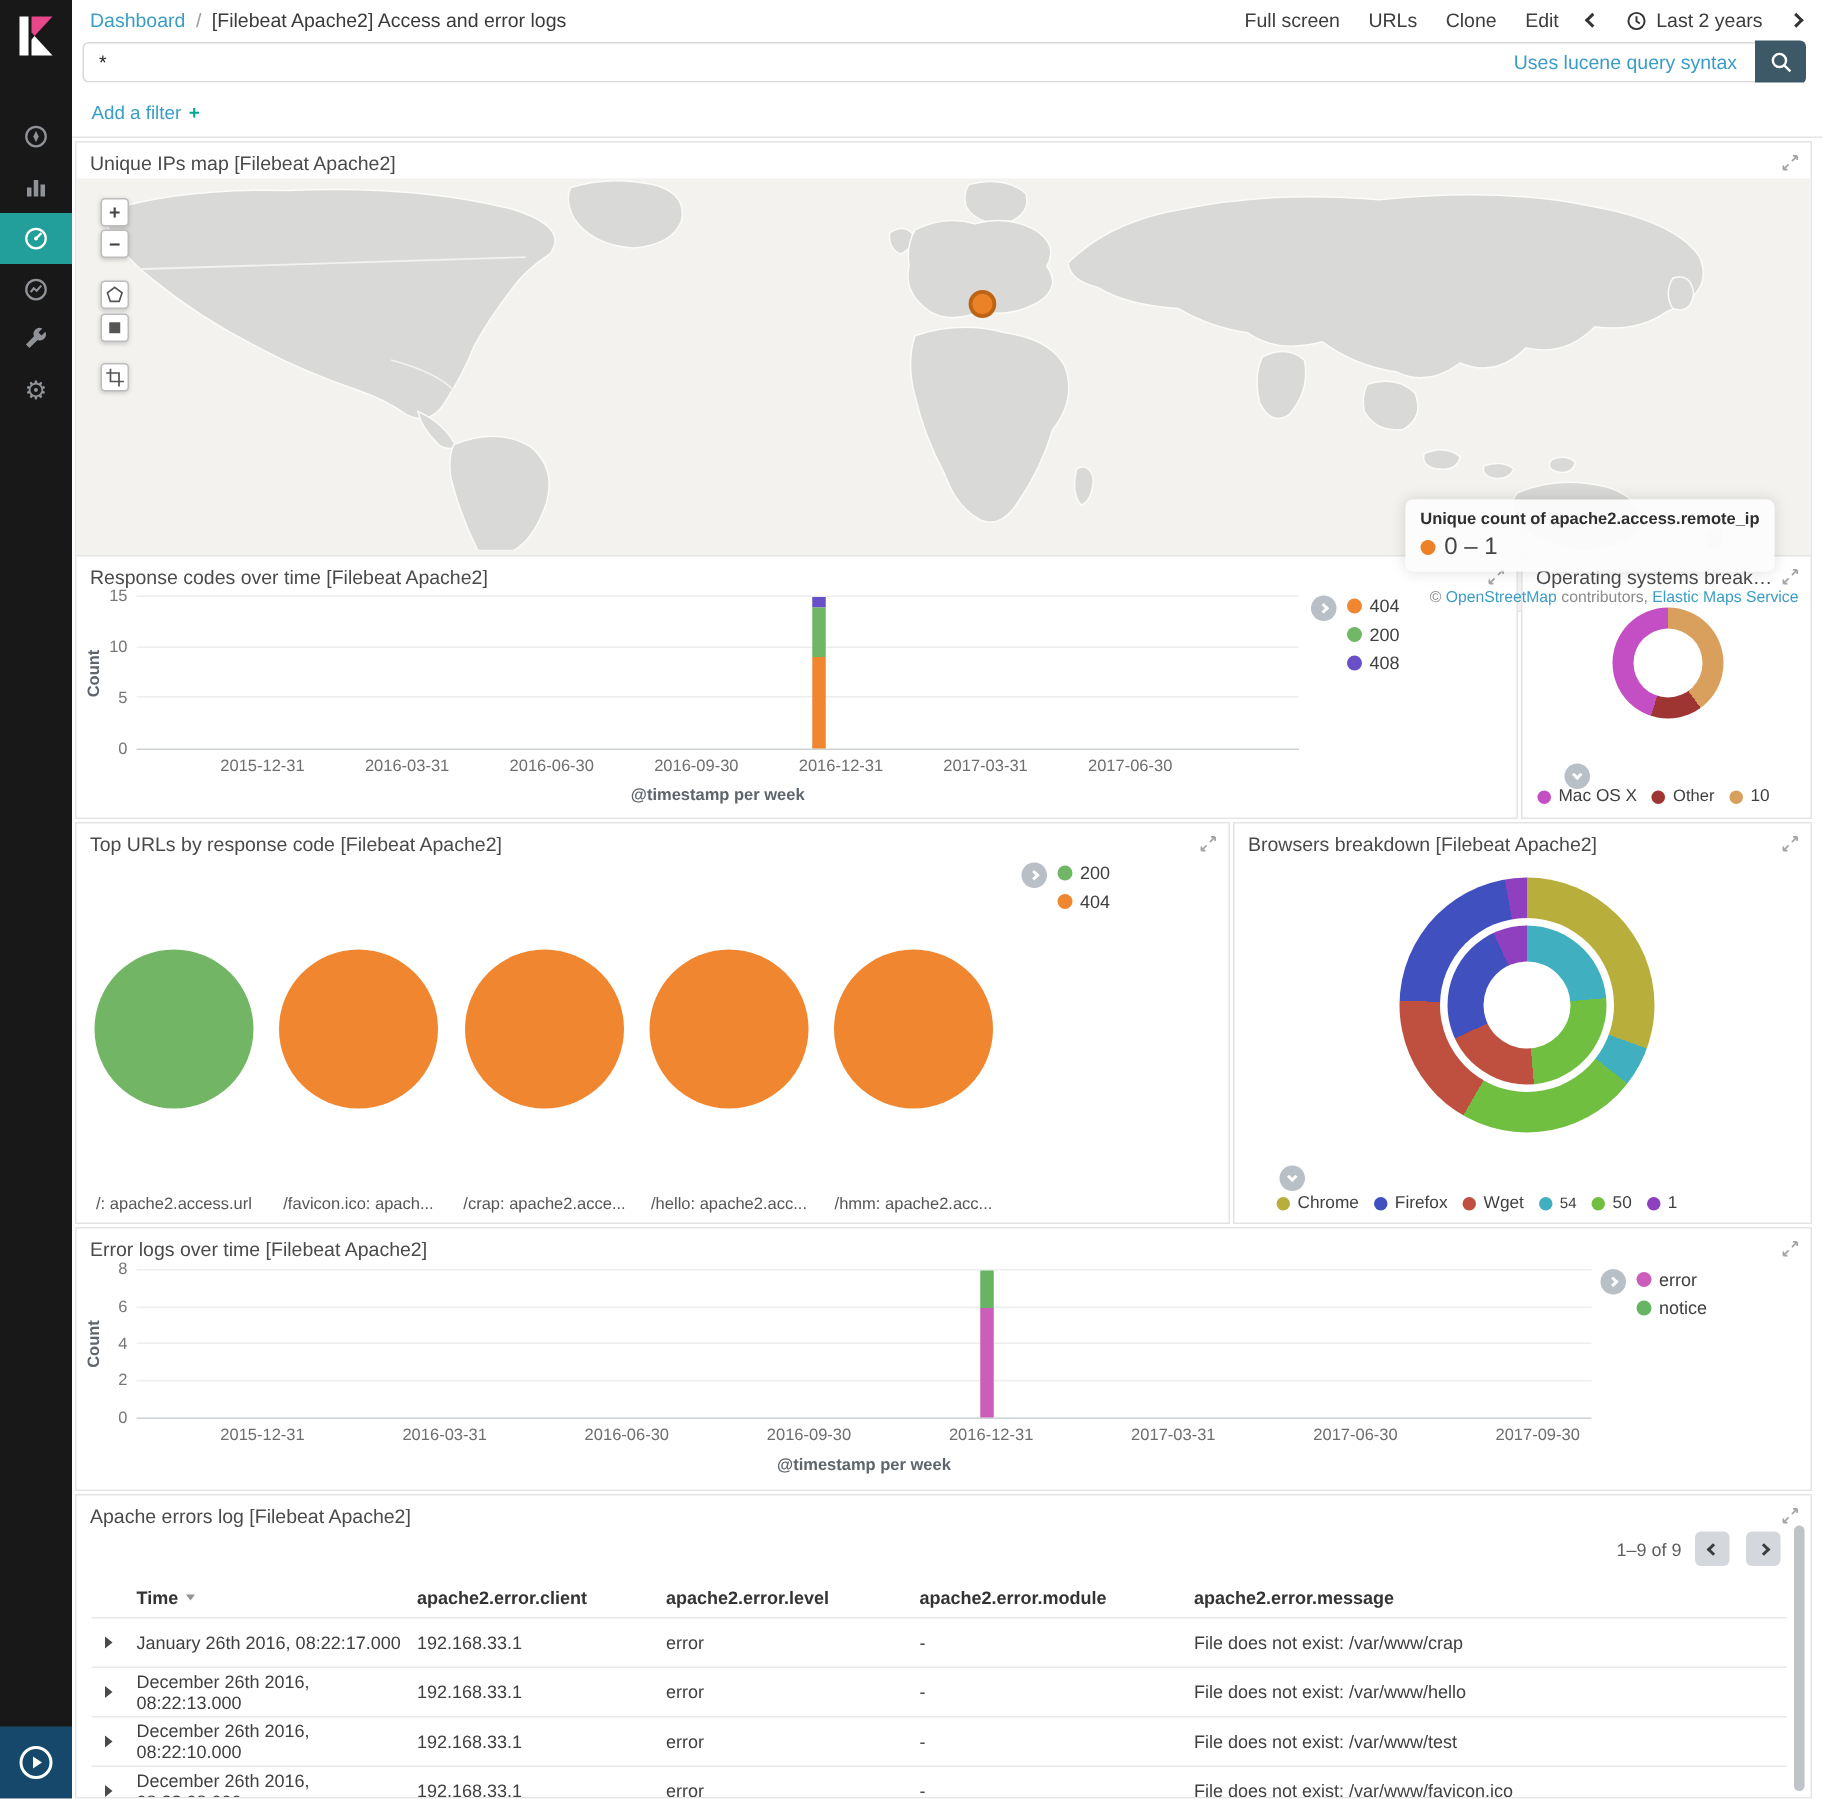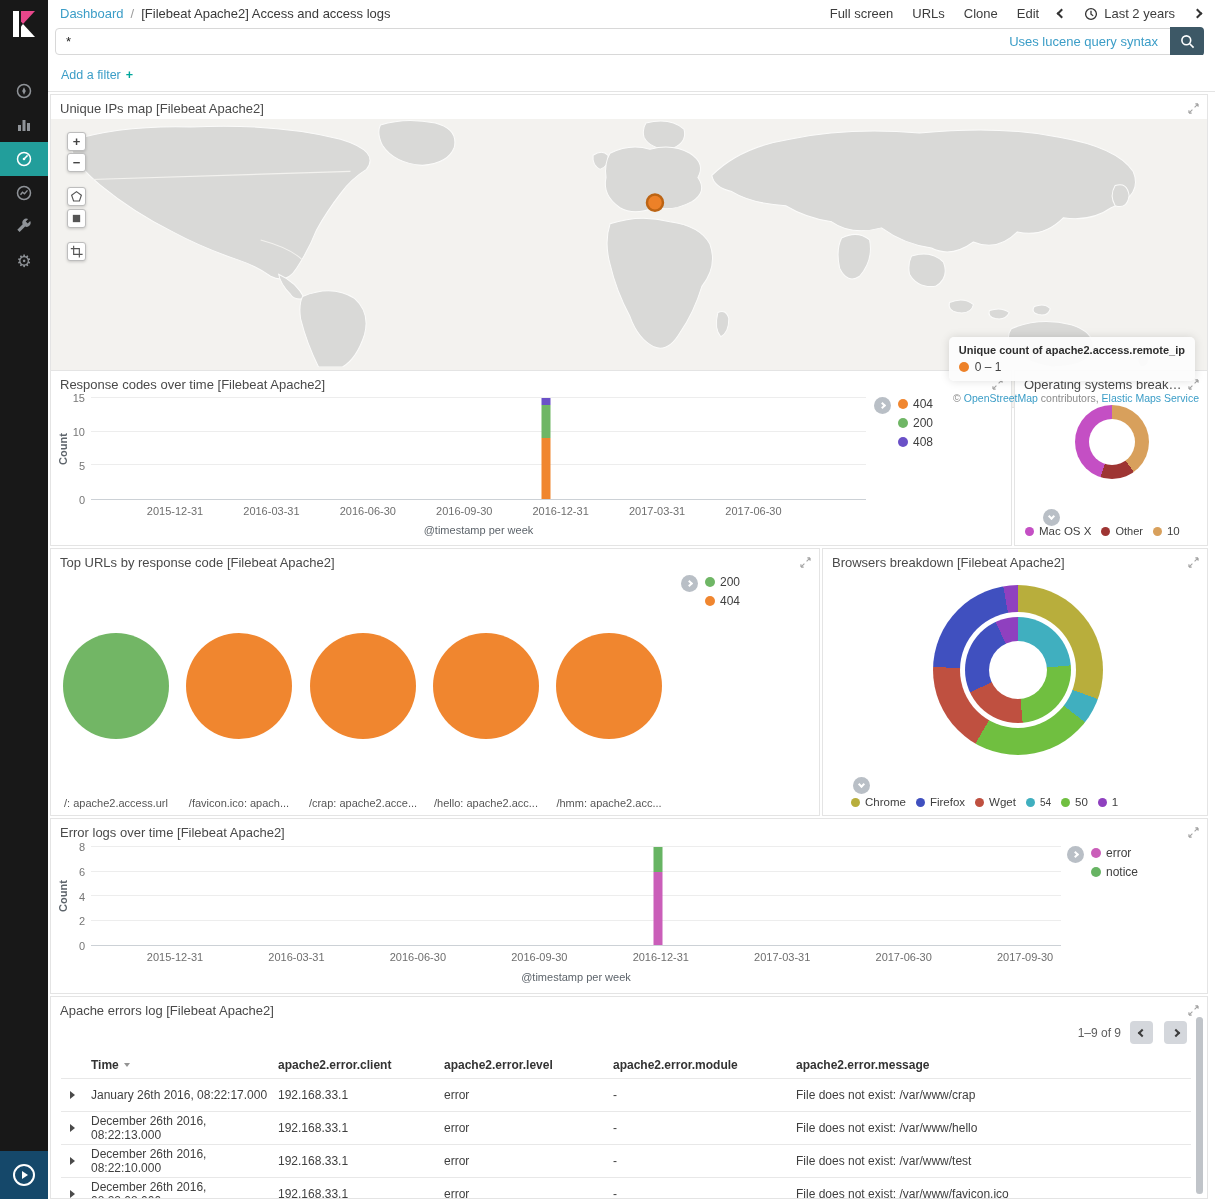--- a/index.html
+++ b/index.html
@@ -41,35 +41,35 @@
 
   
   .panel{position:absolute;background:#fff;border:1px solid #e4e4e4;overflow:hidden}
   .panel-title{display:flex;align-items:center;height:24px;padding:2px 8px 0 9px;font-size:13px;color:#4a4a4a}
   .panel-title .t{flex:1;white-space:nowrap;overflow:hidden;text-overflow:ellipsis}
   .expand-icon{cursor:pointer;flex:none;margin-left:6px}
 
   
   .map-area{position:absolute;left:0;top:24px;right:0;bottom:0;background:#f3f2ef;overflow:hidden}
   .map-ctl{position:absolute;width:19px;height:19px;background:#fff;border:1px solid #bdbdbd;border-radius:3px;display:flex;align-items:center;justify-content:center;font-size:13px;font-weight:bold;color:#444;cursor:pointer;box-shadow:0 1px 3px rgba(0,0,0,.18);z-index:5}
-  .map-legend{position:absolute;right:12px;bottom:26px;background:rgba(252,252,252,.95);border-radius:5px;padding:7px 10px;box-shadow:0 0 10px rgba(0,0,0,.13);z-index:5}
+  .map-legend{position:absolute;right:24px;bottom:26px;background:rgba(252,252,252,.95);border-radius:5px;padding:7px 10px;box-shadow:0 0 10px rgba(0,0,0,.13);z-index:5}
   .map-legend .lt{font-size:11px;font-weight:bold;color:#2e2e2e;margin-bottom:4px}
-  .map-legend .lr{display:flex;align-items:center;gap:6px;font-size:12px;color:#444}
+  .map-legend .lr{display:flex;align-items:center;gap:6px;font-size:16px;color:#444}
   .attribution{position:absolute;right:8px;bottom:3px;font-size:10.5px;color:#8a8a8a;z-index:5}
   .attribution .lnk{color:#3b9dc7;cursor:pointer}
 
   
   .plot{position:absolute;border-bottom:1px solid #ccd1d6}
   .gridline{position:absolute;left:0;right:0;height:1px;background:#ededed}
   .yaxis{position:absolute}
   .ytick{position:absolute;right:0;transform:translateY(50%);font-size:11px;color:#767676;line-height:1}
   .xaxis{position:absolute;height:14px}
   .xtick{position:absolute;top:0;transform:translateX(-50%);font-size:11px;color:#6e6e6e;white-space:nowrap}
   .ylabel{position:absolute;transform:translate(-50%,-50%) rotate(-90deg);font-size:11px;font-weight:bold;color:#5d646b;white-space:nowrap}
-  .xlabel{position:absolute;text-align:center;font-size:11px;font-weight:normal;color:#5d646b}
+  .xlabel{position:absolute;text-align:center;font-size:11px;font-weight:bold;color:#5d646b}
   .stackbar{position:absolute;bottom:0;height:100%;width:9px;transform:translateX(-50%);display:flex;flex-direction:column-reverse}
   .stackbar>div{flex:none;cursor:pointer}
 
   
   .legend{position:absolute;display:flex;gap:7px}
   .lgd-col{display:flex;flex-direction:column;gap:5px}
   .lgd-row{display:flex;gap:11px;}
   .lgd-item{display:flex;align-items:center;gap:5px;font-size:12px;color:#404040;cursor:pointer;white-space:nowrap}
   .dot{width:10px;height:10px;border-radius:50%;flex:none}
   .lgd-toggle{width:17px;height:17px;border-radius:50%;background:#b9bfc6;display:flex;align-items:center;justify-content:center;cursor:pointer;flex:none}
@@ -145,21 +145,21 @@
   <div class="collapse-btn">
     <span class="play-circle">
         <span class="play-tri"></span>
       </span>
   </div>
 </aside>
 
 <header class="topnav">
   <span class="crumb-root">Dashboard</span>
   <span class="crumb-sep">/</span>
-  <span class="crumb-current">[Filebeat Apache2] Access and access logs</span>
+  <span class="crumb-current">[Filebeat Apache2] Access and error logs</span>
   <div class="topnav-right">
     <span class="top-action">Full screen</span>
     <span class="top-action">URLs</span>
     <span class="top-action">Clone</span>
     <span class="top-action">Edit</span>
     <span class="chev left"></span>
     <span class="timepicker">
       <svg width="14" height="14" viewBox="0 0 14 14">
         <circle cx="7" cy="7" r="5.4" stroke="#333" stroke-width="1.3" fill="none"></circle>
         <path d="M7 3.8v3.4l2.2 1.5" stroke="#333" stroke-width="1.3" fill="none"></path>

